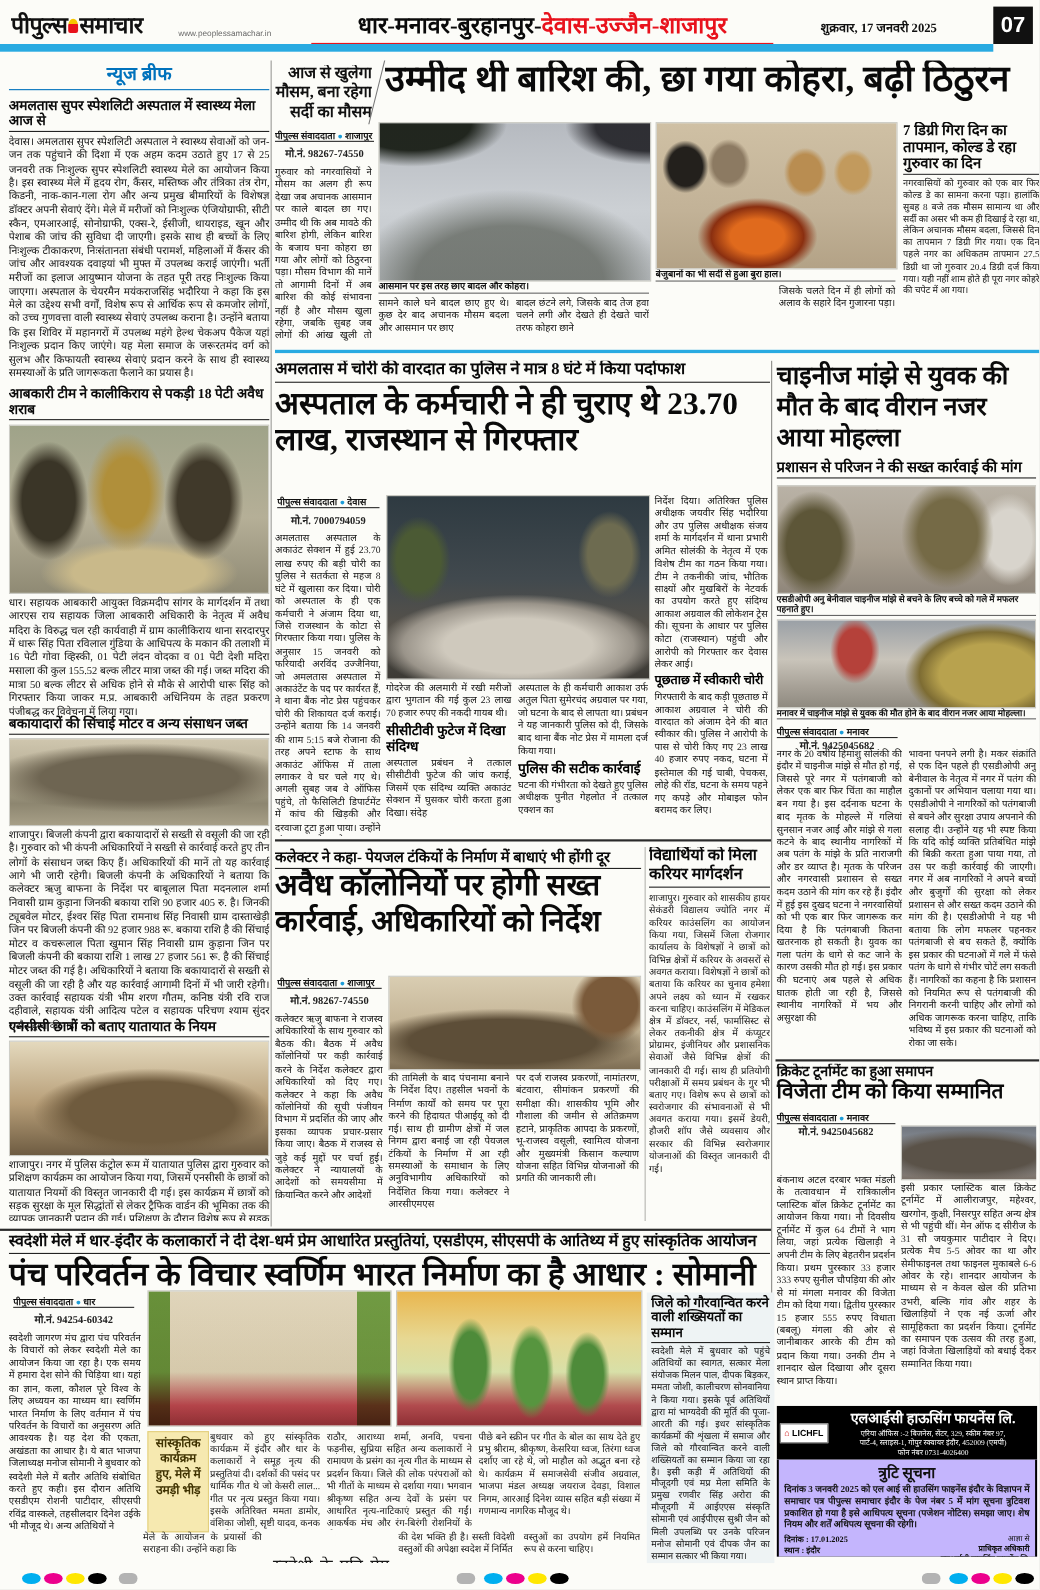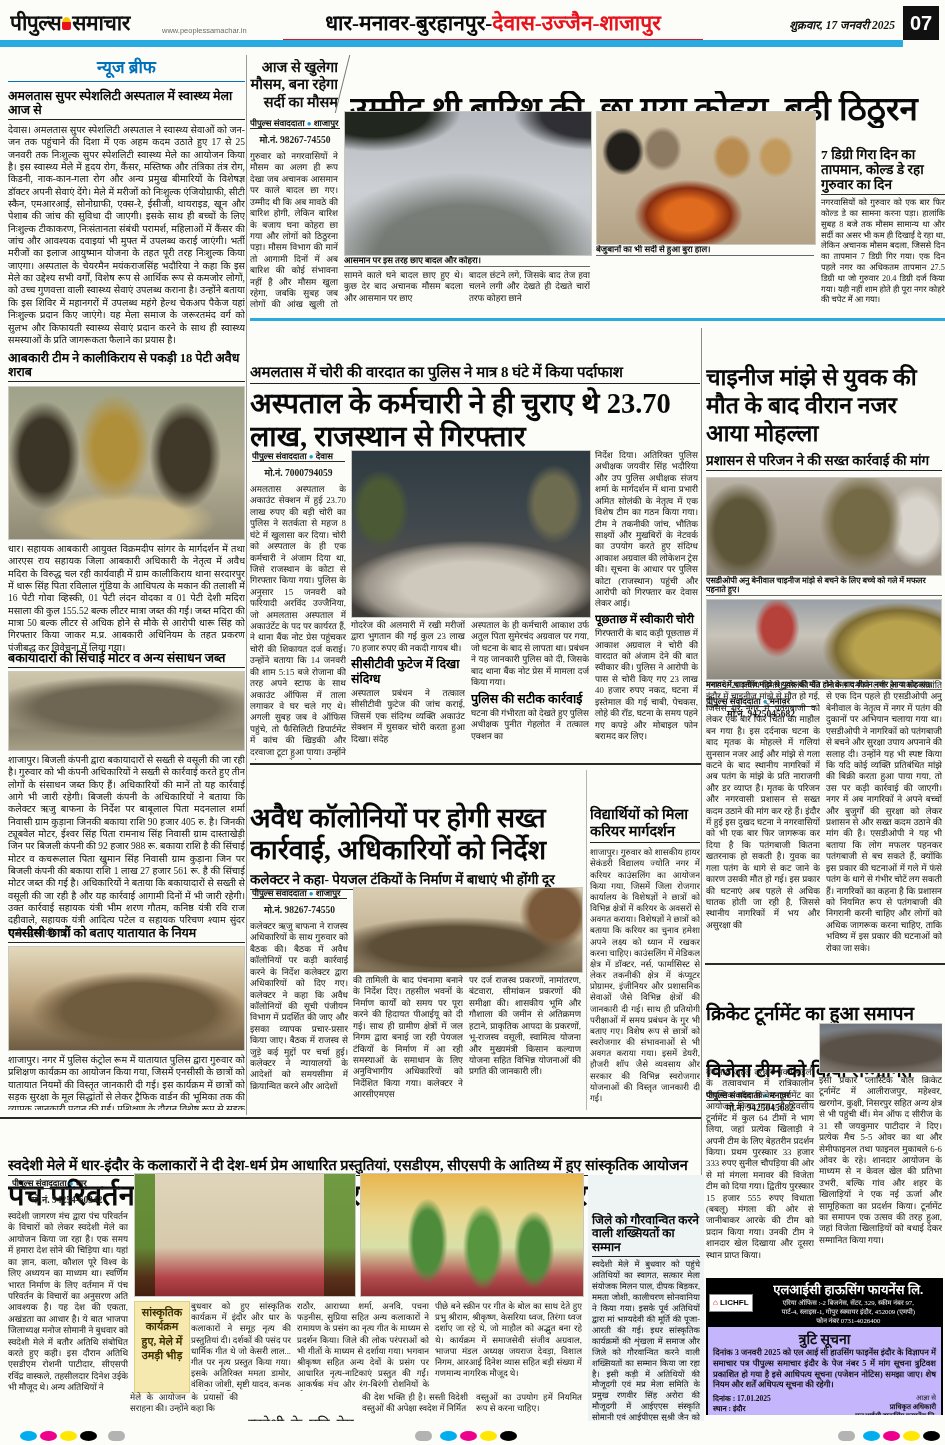--- a/index.html
+++ b/index.html
@@ -1,19 +1,19 @@
 <!DOCTYPE html>
 <html><head>
 <meta charset="utf-8">
 <style>
   html,body{margin:0;padding:0;background:#e9e9e6;}
   .page{position:relative;width:945px;height:1445px;background:#fcfcf8;margin:0 auto;
         font-family:"Liberation Serif","DejaVu Serif",serif;color:#111;overflow:hidden;}
   .abs{position:absolute;overflow:hidden;}
-  .hl{font-weight:bold;color:#0a0a0a;line-height:1.12;margin-top:36px;}
+  .hl{font-weight:bold;color:#0a0a0a;line-height:1.12;}
   .body{font-size:9.5px;line-height:1.3;text-align:justify;color:#151515;}
   .byline{font-weight:bold;font-size:9px;border-bottom:1.5px solid #2a2a2a;padding-bottom:0;white-space:nowrap;}
   .byline .dot{color:#1b9cd8;font-size:8px;}
   .phone{font-weight:bold;font-size:9.5px;text-align:center;color:#222;}
   .cap{font-weight:bold;font-size:8.5px;color:#111;line-height:1.15;}
   .sub{font-weight:bold;font-size:12.5px;line-height:1.15;color:#000;margin:3px 0 2px 0;}
   .rule{position:absolute;background:#2a2a2a;}
   .vrule{position:absolute;background:#9a9a96;width:1px;}
   .ph{position:absolute;overflow:hidden;border:1px solid #c9c9c2;}
   
@@ -42,21 +42,21 @@
 <div class="page">
 
   <div class="abs" style="left:0;top:0;width:945px;height:47px;">
     <div class="abs" style="left:10px;top:8px;width:150px;font-weight:bold;font-size:21px;letter-spacing:-.5px;white-space:nowrap;">
       <span>पीपुल्स</span><span style="display:inline-block;width:9px;height:13px;background:linear-gradient(180deg,#f7c600 40%,#e8121c 40%);border-radius:50% 50% 2px 2px;margin:0 1px;"></span><span>समाचार</span>
     </div>
     <div class="abs" style="left:162px;top:26px;font-size:7.5px;color:#6a6a6a;font-family:'Liberation Sans',sans-serif;">www.peoplessamachar.in</div>
     <div class="abs" style="left:283px;top:8px;width:420px;text-align:center;font-weight:bold;font-size:21px;border-bottom:2px solid #e8121c;padding-bottom:3px;white-space:nowrap;">
       <span style="color:#0a0a0a;">धार-मनावर-बुरहानपुर-</span><span style="color:#e8121c;">देवास-उज्जैन-शाजापुर</span>
     </div>
-    <div class="abs" style="left:770px;top:17px;width:125px;text-align:right;font-weight:bold;font-size:11.5px;font-style:italic;">शुक्रवार, 17 जनवरी 2025</div>
+    <div class="abs" style="left:746px;top:17px;width:125px;text-align:left;font-weight:bold;font-size:11.5px;">शुक्रवार, 17 जनवरी 2025</div>
     <div class="abs" style="left:903px;top:6px;width:36px;height:34px;background:#111;color:#fff;font-weight:bold;font-size:20px;text-align:center;line-height:34px;font-family:'Liberation Sans',sans-serif;">07</div>
   </div>
   <div class="abs" style="left:0;top:40px;width:903px;height:7px;background:#29aae1;"></div>
 
   <div class="abs" style="left:8px;top:55px;width:237px;height:1055px;">
     <div style="text-align:center;font-weight:bold;font-size:17px;color:#0072bc;border-bottom:1px solid #0072bc;padding-bottom:3px;">न्यूज ब्रीफ</div>
 
     <div class="hl kickline" style="font-size:12.5px;margin-top:7px;">अमलतास सुपर स्पेशलिटी अस्पताल में स्वास्थ्य मेला आज से</div>
     <div class="body" style="height:222px;margin-top:4px;">देवास। अमलतास सुपर स्पेशलिटी अस्पताल ने स्वास्थ्य सेवाओं को जन-जन तक पहुंचाने की दिशा में एक अहम कदम उठाते हुए 17 से 25 जनवरी तक निःशुल्क सुपर स्पेशलिटी स्वास्थ्य मेले का आयोजन किया है। इस स्वास्थ्य मेले में हृदय रोग, कैंसर, मस्तिष्क और तंत्रिका तंत्र रोग, किडनी, नाक-कान-गला रोग और अन्य प्रमुख बीमारियों के विशेषज्ञ डॉक्टर अपनी सेवाएं देंगे। मेले में मरीजों को निःशुल्क एंजियोग्राफी, सीटी स्कैन, एमआरआई, सोनोग्राफी, एक्स-रे, ईसीजी, थायराइड, खून और पेशाब की जांच की सुविधा दी जाएगी। इसके साथ ही बच्चों के लिए निःशुल्क टीकाकरण, निःसंतानता संबंधी परामर्श, महिलाओं में कैंसर की जांच और आवश्यक दवाइयां भी मुफ्त में उपलब्ध कराई जाएंगी। भर्ती मरीजों का इलाज आयुष्मान योजना के तहत पूरी तरह निःशुल्क किया जाएगा। अस्पताल के चेयरमैन मयंकराजसिंह भदौरिया ने कहा कि इस मेले का उद्देश्य सभी वर्गों, विशेष रूप से आर्थिक रूप से कमजोर लोगों, को उच्च गुणवत्ता वाली स्वास्थ्य सेवाएं उपलब्ध कराना है। उन्होंने बताया कि इस शिविर में महानगरों में उपलब्ध महंगे हेल्थ चेकअप पैकेज यहां निःशुल्क प्रदान किए जाएंगे। यह मेला समाज के जरूरतमंद वर्ग को सुलभ और किफायती स्वास्थ्य सेवाएं प्रदान करने के साथ ही स्वास्थ्य समस्याओं के प्रति जागरूकता फैलाने का प्रयास है।</div>
 
@@ -85,20 +85,21 @@
     <div class="abs phone" style="left:0;top:80px;width:90px;">मो.नं. 98267-74550</div>
     <div class="abs body" style="left:0;top:98px;width:88px;height:160px;font-size:8.8px;">गुरुवार को नगरवासियों ने मौसम का अलग ही रूप देखा जब अचानक आसमान पर काले बादल छा गए। उम्मीद थी कि अब मावठे की बारिश होगी, लेकिन बारिश के बजाय घना कोहरा छा गया और लोगों को ठिठुरना पड़ा। मौसम विभाग की मानें तो आगामी दिनों में अब बारिश की कोई संभावना नहीं है और मौसम खुला रहेगा, जबकि सुबह जब लोगों की आंख खुली तो उनके</div>
 
     <div class="ph ph-sky" style="left:94px;top:58px;width:246px;height:143px;"></div>
     <div class="abs cap" style="left:94px;top:203px;width:246px;border-bottom:1px solid #666;">आसमान पर इस तरह छाए बादल और कोहरा।</div>
     <div class="abs body" style="left:94px;top:217px;width:119px;height:44px;font-size:8.8px;">सामने काले घने बादल छाए हुए थे। कुछ देर बाद अचानक मौसम बदला और आसमान पर छाए</div>
     <div class="abs body" style="left:219px;top:217px;width:121px;height:44px;font-size:8.8px;">बादल छंटने लगे, जिसके बाद तेज हवा चलने लगी और देखते ही देखते चारों तरफ कोहरा छाने</div>
 
     <div class="ph ph-dogs" style="left:346px;top:58px;width:218px;height:132px;"></div>
     <div class="abs cap" style="left:346px;top:192px;width:218px;border-bottom:1px solid #666;">बेजुबानों का भी सर्दी से हुआ बुरा हाल।</div>
+    <div class="abs body" style="left:458px;top:206px;width:106px;height:55px;font-size:8.8px;">जिसके चलते दिन में ही लोगों को अलाव के सहारे दिन गुजारना पड़ा।</div>
 
     <div class="abs" style="left:571px;top:58px;width:124px;height:203px;">
       <div class="hl" style="font-size:13.5px;border-bottom:1px solid #333;padding-bottom:2px;">7 डिग्री गिरा दिन का तापमान, कोल्ड डे रहा गुरुवार का दिन</div>
       <div class="body" style="font-size:8.3px;margin-top:3px;height:138px;">नगरवासियों को गुरुवार को एक बार फिर कोल्ड डे का सामना करना पड़ा। हालांकि सुबह 8 बजे तक मौसम सामान्य था और सर्दी का असर भी कम ही दिखाई दे रहा था, लेकिन अचानक मौसम बदला, जिससे दिन का तापमान 7 डिग्री गिर गया। एक दिन पहले नगर का अधिकतम तापमान 27.5 डिग्री था जो गुरुवार 20.4 डिग्री दर्ज किया गया। यही नहीं शाम होते ही पूरा नगर कोहरे की चपेट में आ गया।</div>
     </div>
   </div>
   <div class="abs" style="left:250px;top:318px;width:695px;height:3px;background:#29aae1;"></div>
 
   <div class="abs" style="left:250px;top:328px;width:450px;height:434px;">
     <div class="hl kickline" style="font-size:15px;">अमलतास में चोरी की वारदात का पुलिस ने मात्र 8 घंटे में किया पर्दाफाश</div>
@@ -141,34 +142,34 @@
     <div class="byline" style="width:110px;margin-top:5px;font-size:8.5px;">
       <span>पीपुल्स संवाददाता</span> <span class="dot">●</span> <span>मनावर</span>
     </div>
     <div class="phone" style="width:110px;">मो.नं. 9425045682</div>
     <div class="abs body" style="left:0;top:352px;width:114px;height:278px;font-size:8.8px;">नगर के 20 वर्षीय हिमांशु सोलंकी की इंदौर में चाइनीज मांझे से मौत हो गई, जिससे पूरे नगर में पतंगबाजी को लेकर एक बार फिर चिंता का माहौल बन गया है। इस दर्दनाक घटना के बाद मृतक के मोहल्ले में गलियां सुनसान नजर आईं और मांझे से गला कटने के बाद स्थानीय नागरिकों में अब पतंग के मांझे के प्रति नाराजगी और डर व्याप्त है। मृतक के परिजन और नगरवासी प्रशासन से सख्त कदम उठाने की मांग कर रहे हैं। इंदौर में हुई इस दुखद घटना ने नगरवासियों को भी एक बार फिर जागरूक कर दिया है कि पतंगबाजी कितना खतरनाक हो सकती है। युवक का गला पतंग के धागे से कट जाने के कारण उसकी मौत हो गई। इस प्रकार की घटनाएं अब पहले से अधिक घातक होती जा रही है, जिससे स्थानीय नागरिकों में भय और असुरक्षा की</div>
     <div class="abs body" style="left:120px;top:352px;width:116px;height:278px;font-size:8.8px;">भावना पनपने लगी है। मकर संक्रांति से एक दिन पहले ही एसडीओपी अनु बेनीवाल के नेतृत्व में नगर में पतंग की दुकानों पर अभियान चलाया गया था। एसडीओपी ने नागरिकों को पतंगबाजी से बचने और सुरक्षा उपाय अपनाने की सलाह दी। उन्होंने यह भी स्पष्ट किया कि यदि कोई व्यक्ति प्रतिबंधित मांझे की बिक्री करता हुआ पाया गया, तो उस पर कड़ी कार्रवाई की जाएगी। नगर में अब नागरिकों ने अपने बच्चों और बुजुर्गों की सुरक्षा को लेकर प्रशासन से और सख्त कदम उठाने की मांग की है। एसडीओपी ने यह भी बताया कि लोग मफलर पहनकर पतंगबाजी से बच सकते हैं, क्योंकि इस प्रकार की घटनाओं में गले में फंसे पतंग के धागे से गंभीर चोटें लग सकती हैं। नागरिकों का कहना है कि प्रशासन को नियमित रूप से पतंगबाजी की निगरानी करनी चाहिए और लोगों को अधिक जागरूक करना चाहिए, ताकि भविष्य में इस प्रकार की घटनाओं को रोका जा सके।</div>
   </div>
   <div class="rule" style="left:705px;top:963px;width:240px;height:2px;"></div>
 
   <div class="abs" style="left:706px;top:967px;width:236px;height:306px;">
-    <div class="hl" style="font-size:19px;">क्रिकेट टूर्नामेंट का हुआ समापन</div>
+    <div class="hl" style="font-size:13px;">क्रिकेट टूर्नामेंट का हुआ समापन</div>
     <div class="hl" style="font-size:19px;">विजेता टीम को किया सम्मानित</div>
     <div class="byline" style="width:108px;margin-top:7px;font-size:8.5px;">
       <span>पीपुल्स संवाददाता</span> <span class="dot">●</span> <span>मनावर</span>
     </div>
     <div class="phone" style="width:108px;">मो.नं. 9425045682</div>
     <div class="ph ph-cricket" style="left:113px;top:56px;width:123px;height:48px;"></div>
     <div class="abs body" style="left:0;top:100px;width:108px;height:206px;font-size:8.8px;">बंकनाथ अटल दरबार भक्त मंडली के तत्वावधान में रात्रिकालीन प्लास्टिक बॉल क्रिकेट टूर्नामेंट का आयोजन किया गया। नौ दिवसीय टूर्नामेंट में कुल 64 टीमों ने भाग लिया, जहां प्रत्येक खिलाड़ी ने अपनी टीम के लिए बेहतरीन प्रदर्शन किया। प्रथम पुरस्कार 33 हजार 333 रुपए सुनील चौपड़िया की ओर से मां मंगला मनावर की विजेता टीम को दिया गया। द्वितीय पुरस्कार 15 हजार 555 रुपए विधाता (बबलू) मंगला की ओर से जानीबाकर आरके की टीम को प्रदान किया गया। उनकी टीम ने शानदार खेल दिखाया और दूसरा स्थान प्राप्त किया।</div>
     <div class="abs body" style="left:113px;top:108px;width:123px;height:198px;font-size:8.8px;">इसी प्रकार प्लास्टिक बाल क्रिकेट टूर्नामेंट में आलीराजपुर, महेश्वर, खरगोन, कुक्षी, निसरपुर सहित अन्य क्षेत्र से भी पहुंची थीं। मेन ऑफ द सीरीज के 31 सौ जयकुमार पाटीदार ने दिए। प्रत्येक मैच 5-5 ओवर का था और सेमीफाइनल तथा फाइनल मुकाबले 6-6 ओवर के रहे। शानदार आयोजन के माध्यम से न केवल खेल की प्रतिभा उभरी, बल्कि गांव और शहर के खिलाड़ियों ने एक नई ऊर्जा और सामूहिकता का प्रदर्शन किया। टूर्नामेंट का समापन एक उत्सव की तरह हुआ, जहां विजेता खिलाड़ियों को बधाई देकर सम्मानित किया गया।</div>
   </div>
 
   <div class="abs" style="left:250px;top:767px;width:333px;height:350px;">
+    <div class="hl kickline" style="font-size:13.5px;margin-top:5px;">कलेक्टर ने कहा- पेयजल टंकियों के निर्माण में बाधाएं भी होंगी दूर</div>
     <div class="hl" style="font-size:27px;line-height:1.18;">अवैध कॉलोनियों पर होगी सख्त कार्रवाई, अधिकारियों को निर्देश</div>
-    <div class="hl kickline" style="font-size:13.5px;margin-top:5px;">कलेक्टर ने कहा- पेयजल टंकियों के निर्माण में बाधाएं भी होंगी दूर</div>
     <div class="abs byline" style="left:2px;top:120px;width:95px;font-size:8.5px;">
       <span>पीपुल्स संवाददाता</span> <span class="dot">●</span> <span>शाजापुर</span>
     </div>
     <div class="abs phone" style="left:2px;top:136px;width:95px;">मो.नं. 98267-74550</div>
     <div class="abs body" style="left:0;top:154px;width:98px;height:196px;font-size:8.8px;">कलेक्टर ऋजु बाफना ने राजस्व अधिकारियों के साथ गुरुवार को बैठक की। बैठक में अवैध कॉलोनियों पर कड़ी कार्रवाई करने के निर्देश कलेक्टर द्वारा अधिकारियों को दिए गए। कलेक्टर ने कहा कि अवैध कॉलोनियों की सूची पंजीयन विभाग में प्रदर्शित की जाए और इसका व्यापक प्रचार-प्रसार किया जाए। बैठक में राजस्व से जुड़े कई मुद्दों पर चर्चा हुई। कलेक्टर ने न्यायालयों के आदेशों को समयसीमा में क्रियान्वित करने और आदेशों</div>
     <div class="ph ph-meet2" style="left:103px;top:120px;width:228px;height:84px;"></div>
     <div class="abs body" style="left:103px;top:208px;width:110px;height:142px;font-size:8.8px;">की तामिली के बाद पंचनामा बनाने के निर्देश दिए। तहसील भवनों के निर्माण कार्यों को समय पर पूरा करने की हिदायत पीआईयू को दी गई। साथ ही ग्रामीण क्षेत्रों में जल निगम द्वारा बनाई जा रही पेयजल टंकियों के निर्माण में आ रही समस्याओं के समाधान के लिए अनुविभागीय अधिकारियों को निर्देशित किया गया। कलेक्टर ने आरसीएमएस</div>
     <div class="abs body" style="left:219px;top:208px;width:112px;height:128px;font-size:8.8px;">पर दर्ज राजस्व प्रकरणों, नामांतरण, बंटवारा, सीमांकन प्रकरणों की समीक्षा की। शासकीय भूमि और गौशाला की जमीन से अतिक्रमण हटाने, प्राकृतिक आपदा के प्रकरणों, भू-राजस्व वसूली, स्वामित्व योजना और मुख्यमंत्री किसान कल्याण योजना सहित विभिन्न योजनाओं की प्रगति की जानकारी ली।</div>
   </div>
   <div class="vrule" style="left:586px;top:770px;height:340px;background:#b5b5b0;"></div>

